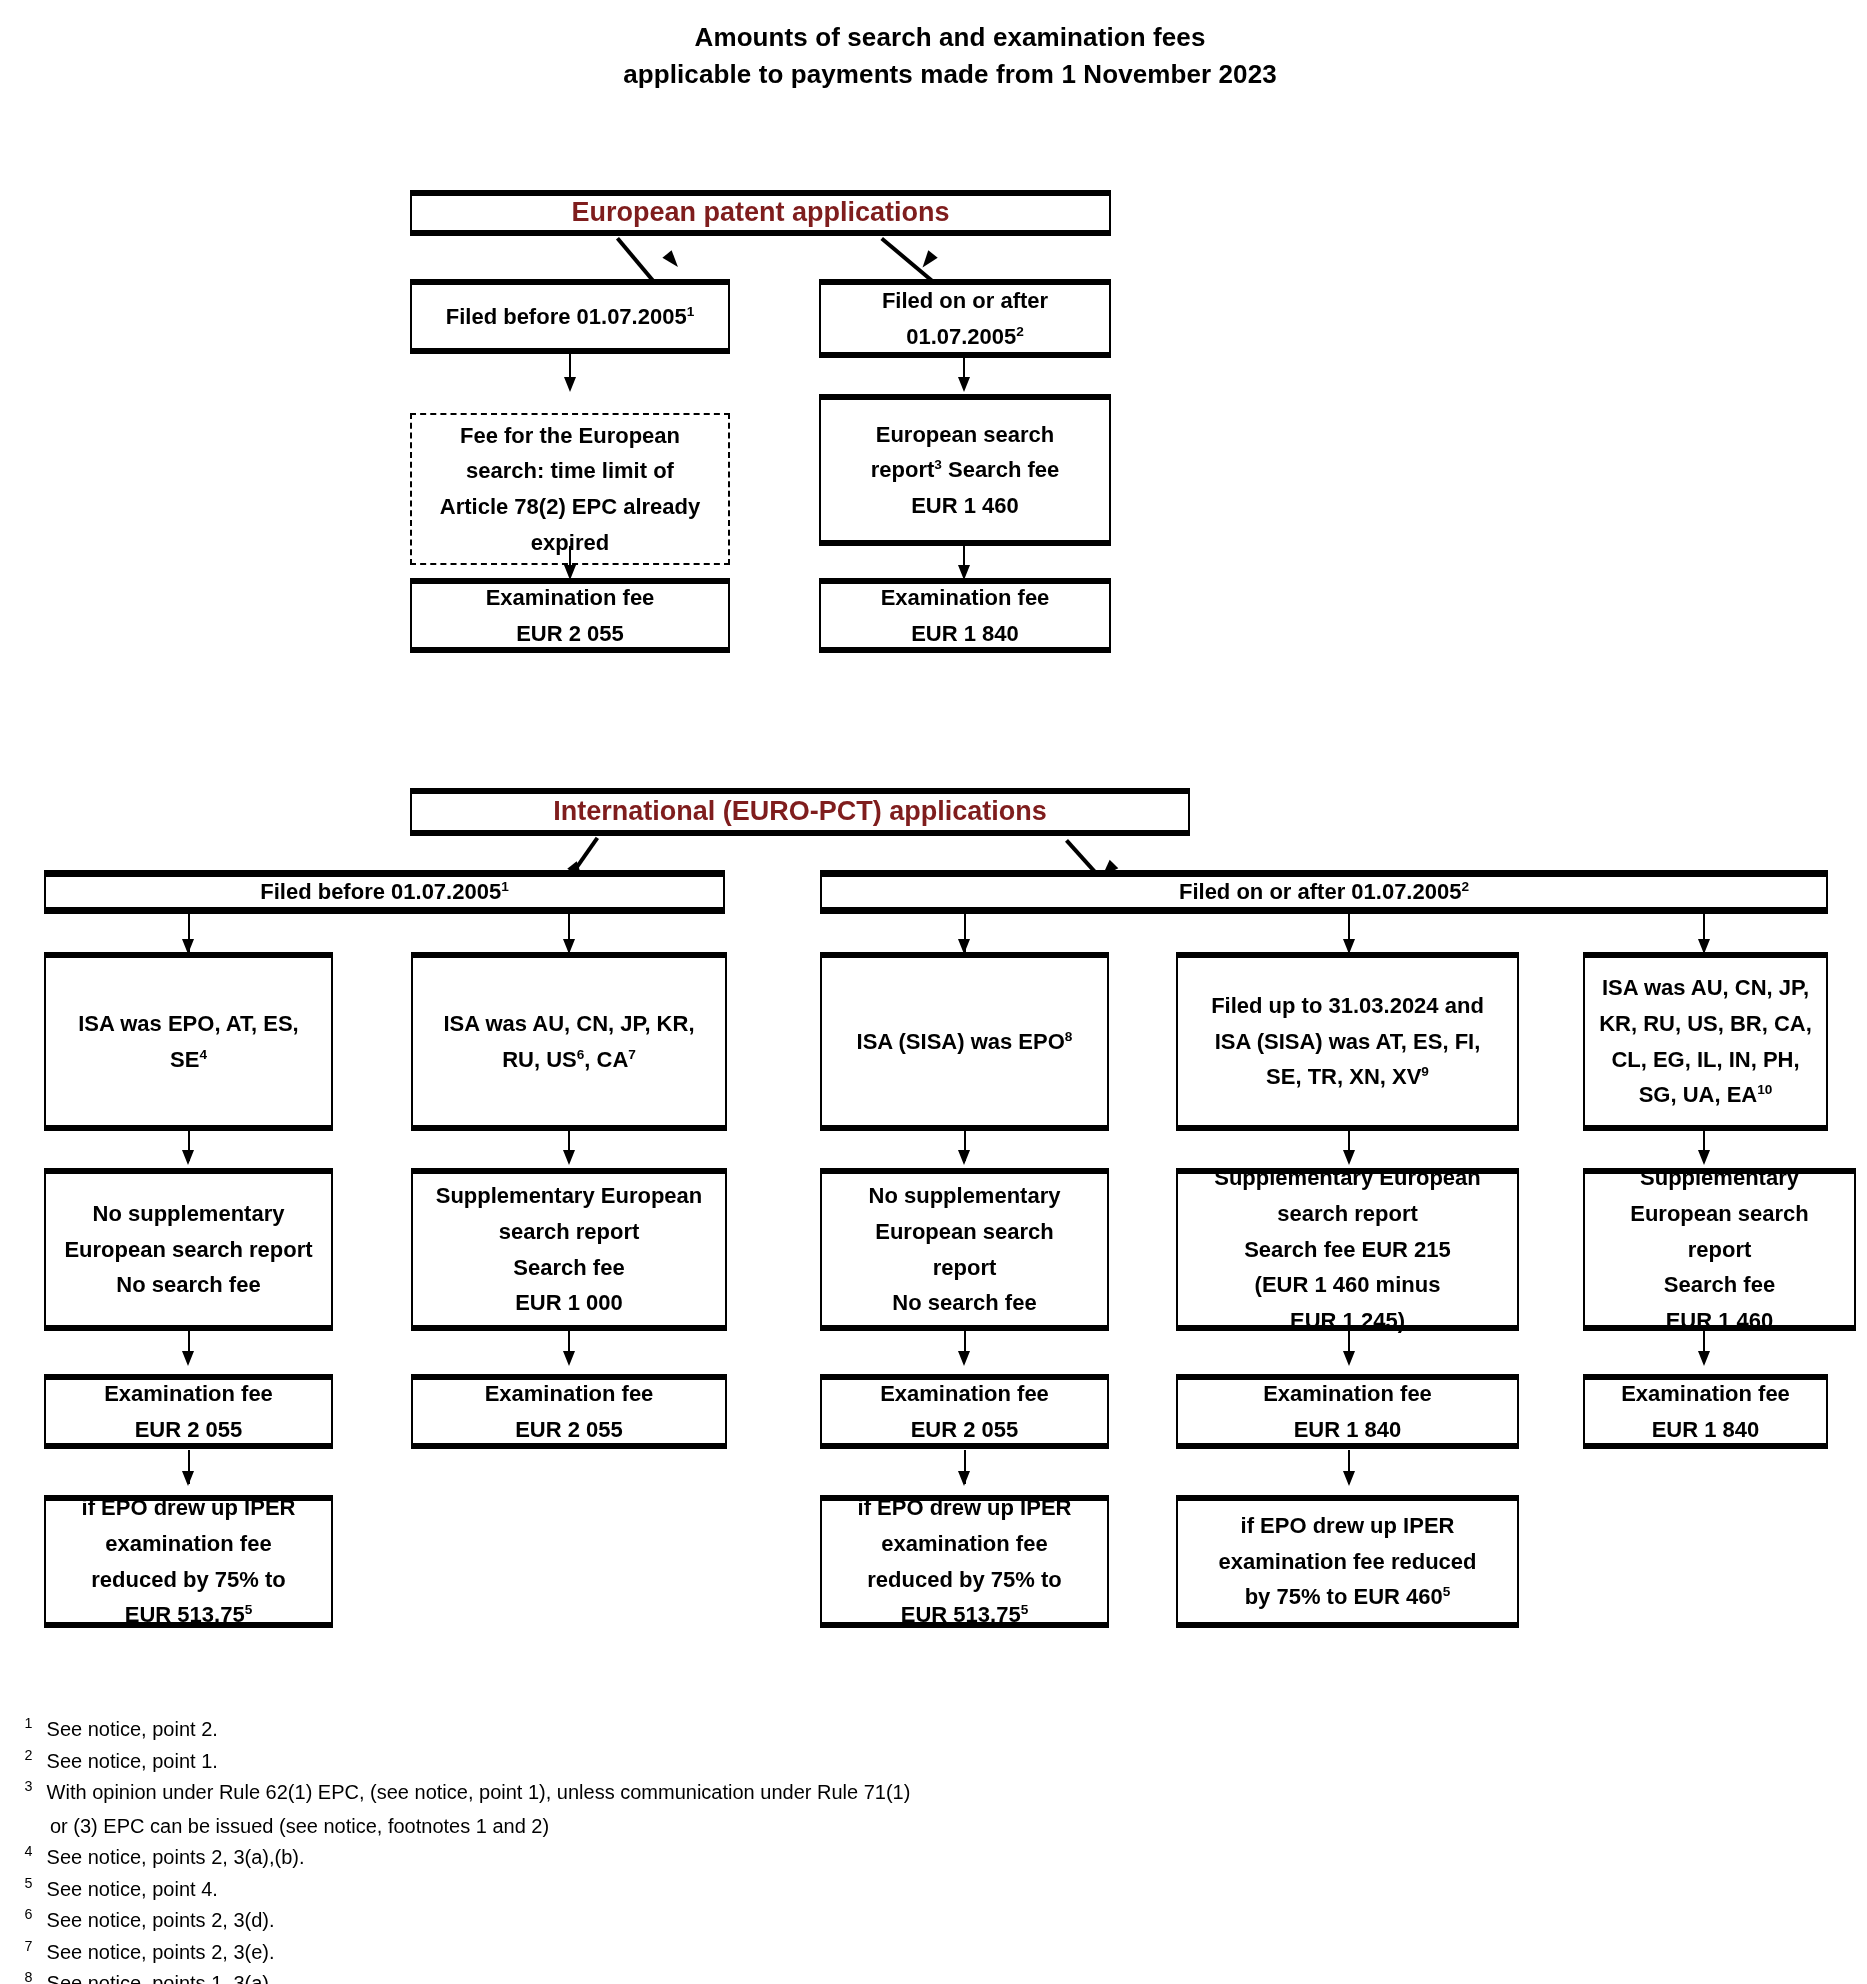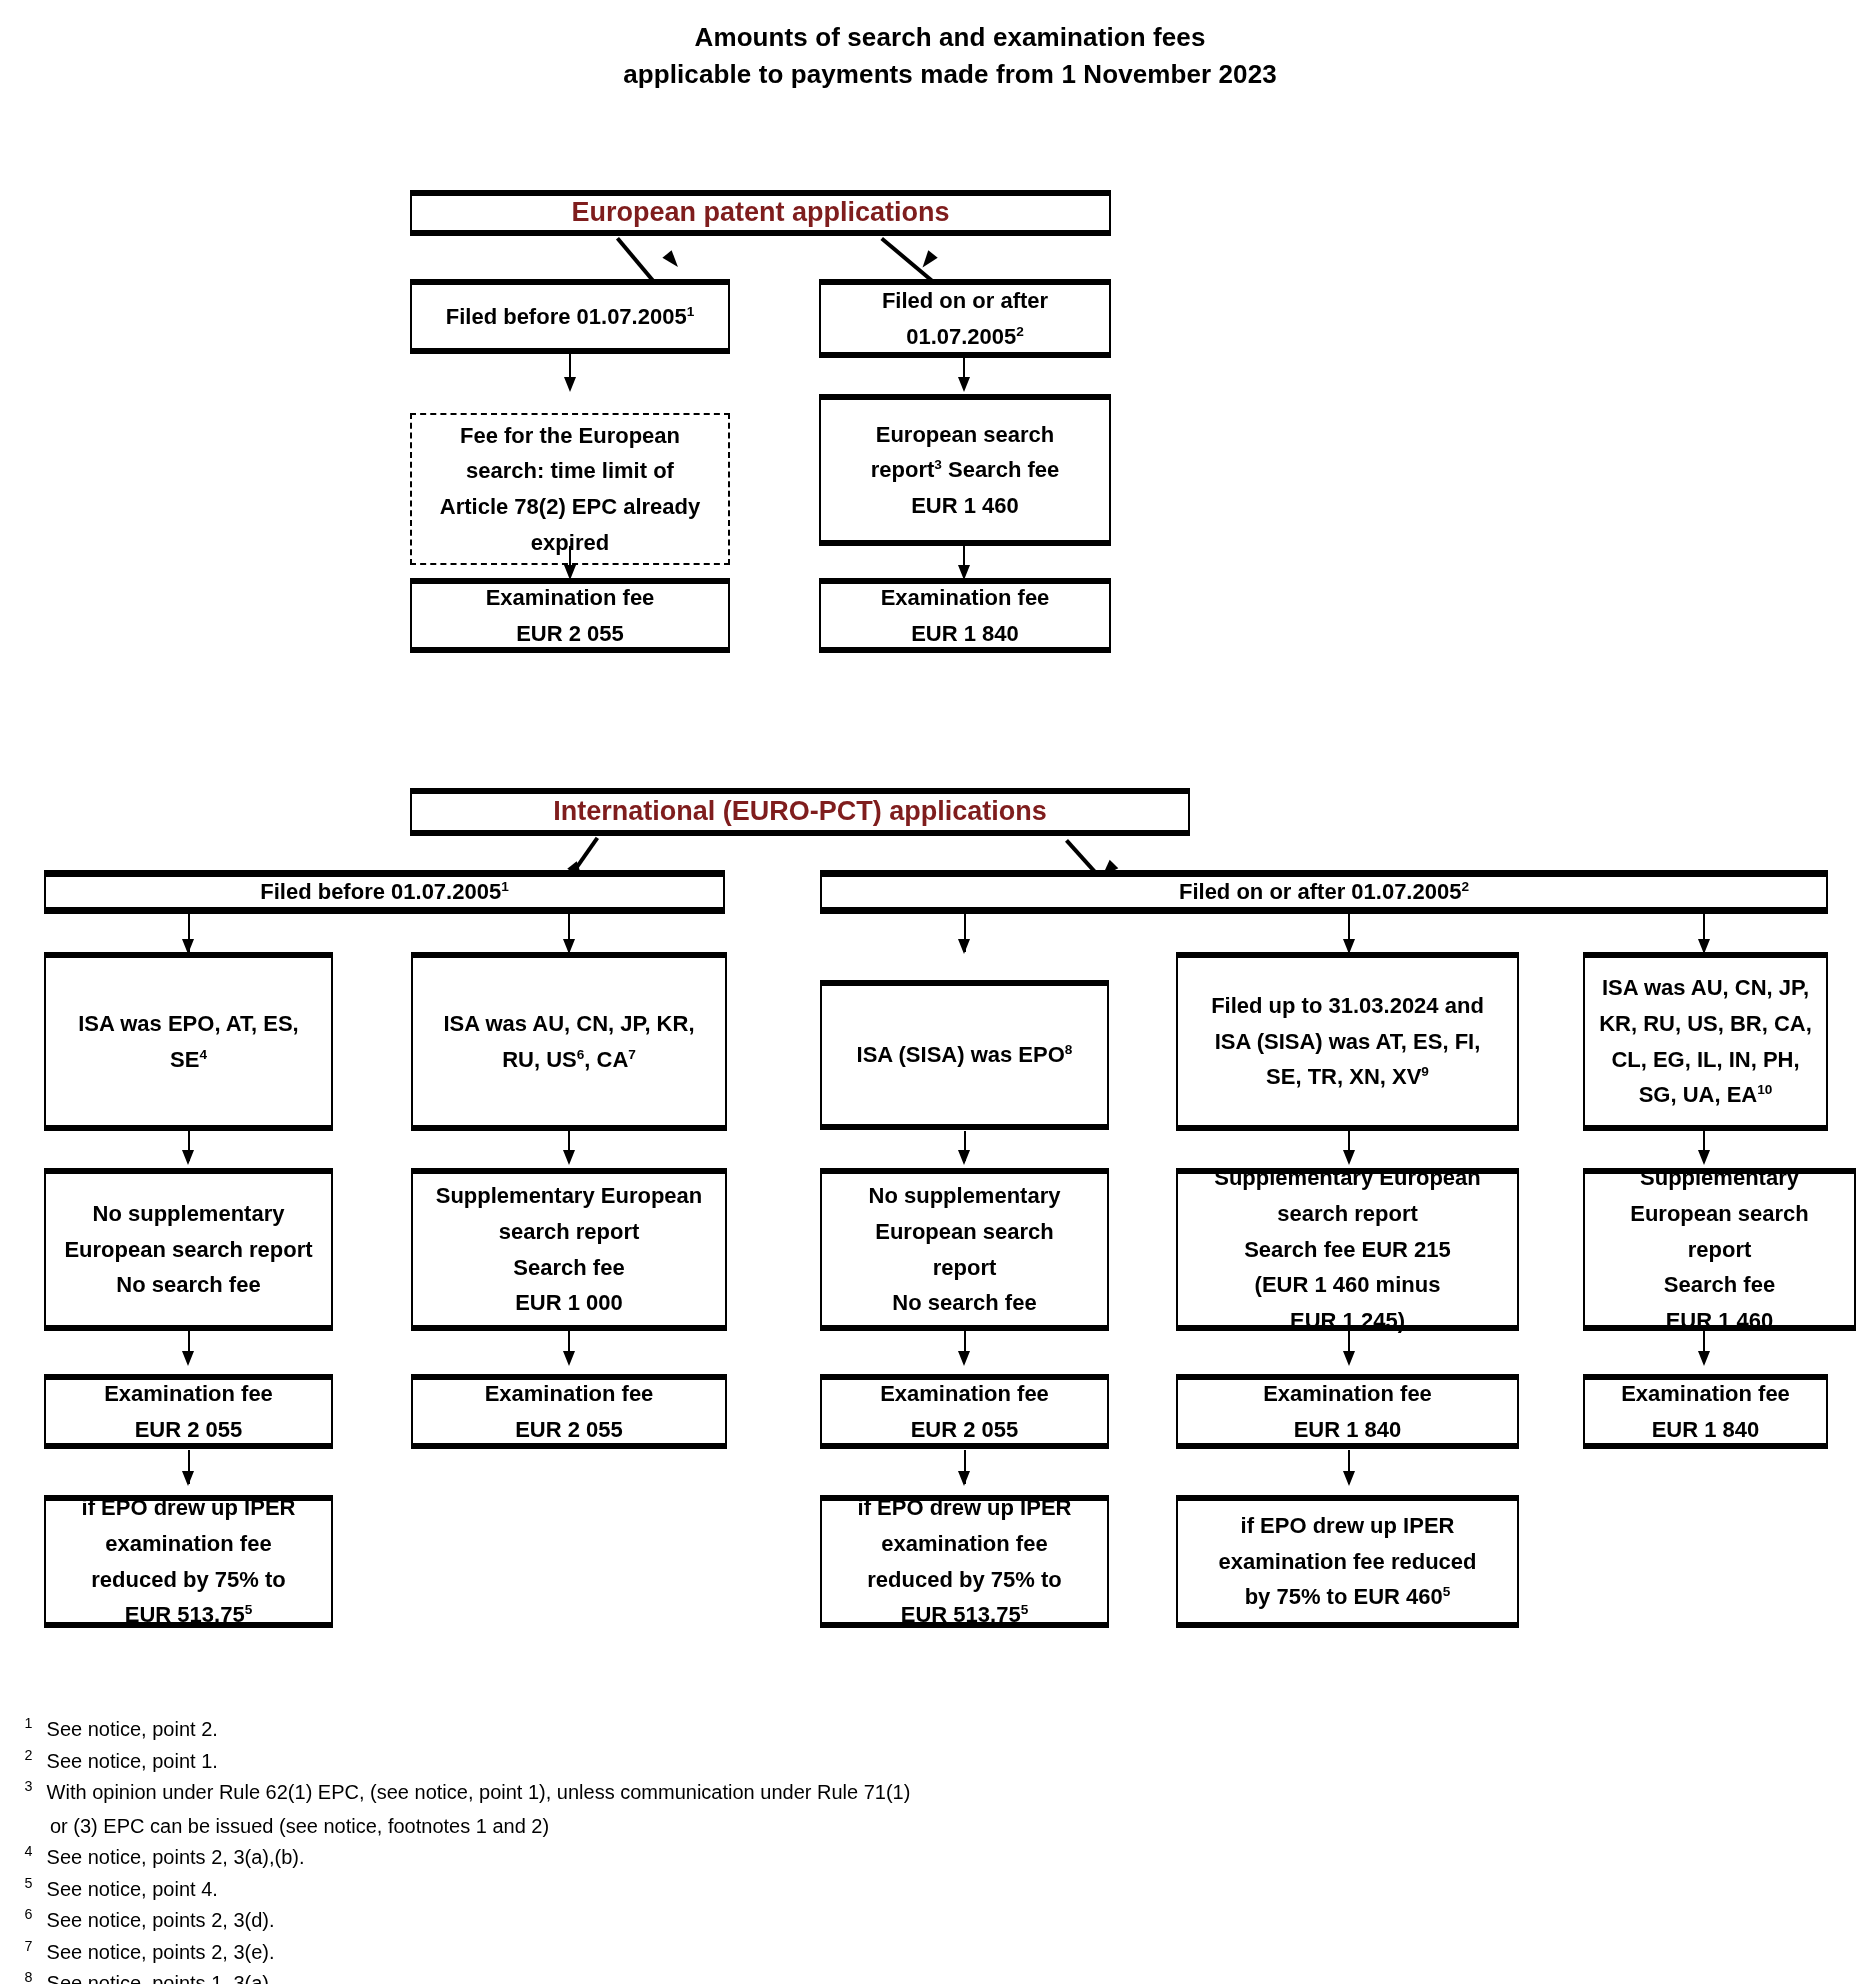--- a/index.html
+++ b/index.html
@@ -268,21 +268,21 @@
   <div class="vline" style="left:568px;top:1331px;height:30px;"></div>
   <div class="arrowhead" style="left:563px;top:1351px;"></div>
 
   <div class="box thinv" style="left:411px;top:1374px;width:316px;height:75px;">
     <span class="txt">
       <span>Examination fee</span><br>
       <span>EUR 2 055</span>
     </span>
   </div>
 
-  <div class="box thinv" style="left:820px;top:952px;width:289px;height:150px;margin-top:28px;">
+  <div class="box thinv" style="left:820px;top:952px;width:289px;height:179px;">
     <span class="txt">
       <span>ISA (SISA) was EPO</span><sup>8</sup>
     </span>
   </div>
   <div class="vline" style="left:964px;top:1131px;height:30px;"></div>
   <div class="arrowhead" style="left:958px;top:1150px;"></div>
 
   <div class="box thinv" style="left:820px;top:1168px;width:289px;height:163px;">
     <span class="txt">
       <span>No supplementary</span><br>

